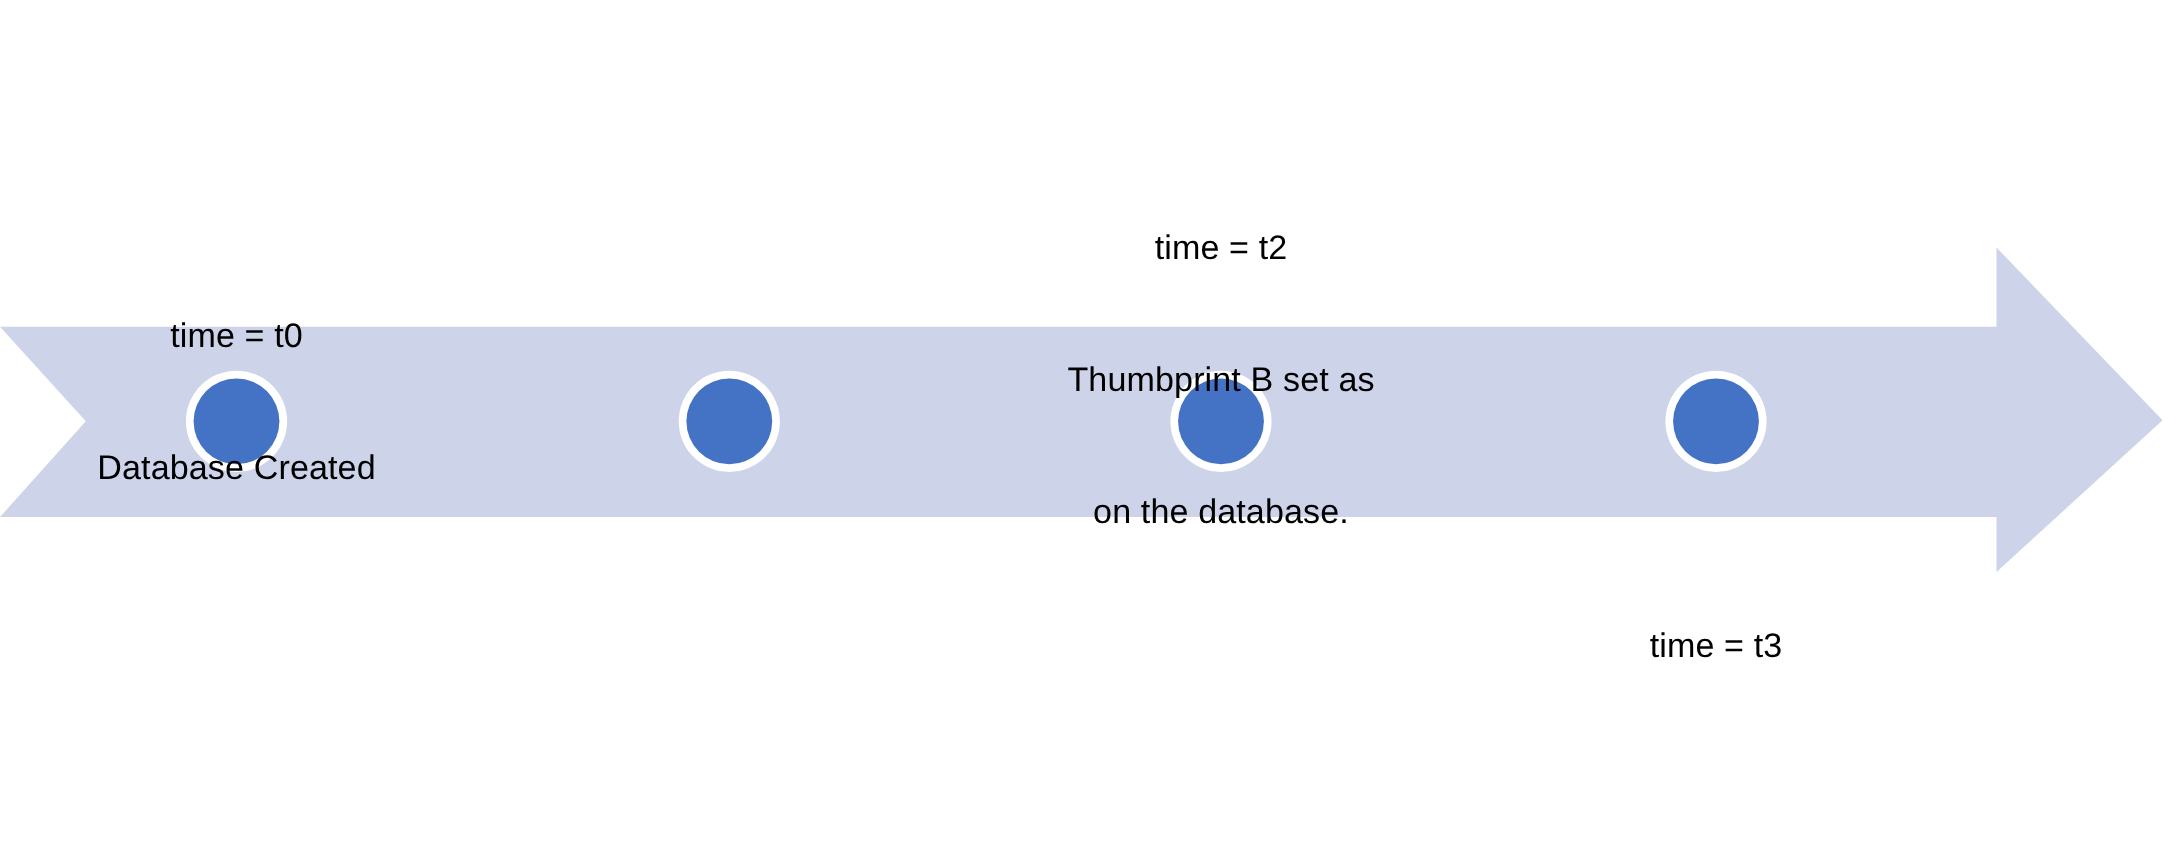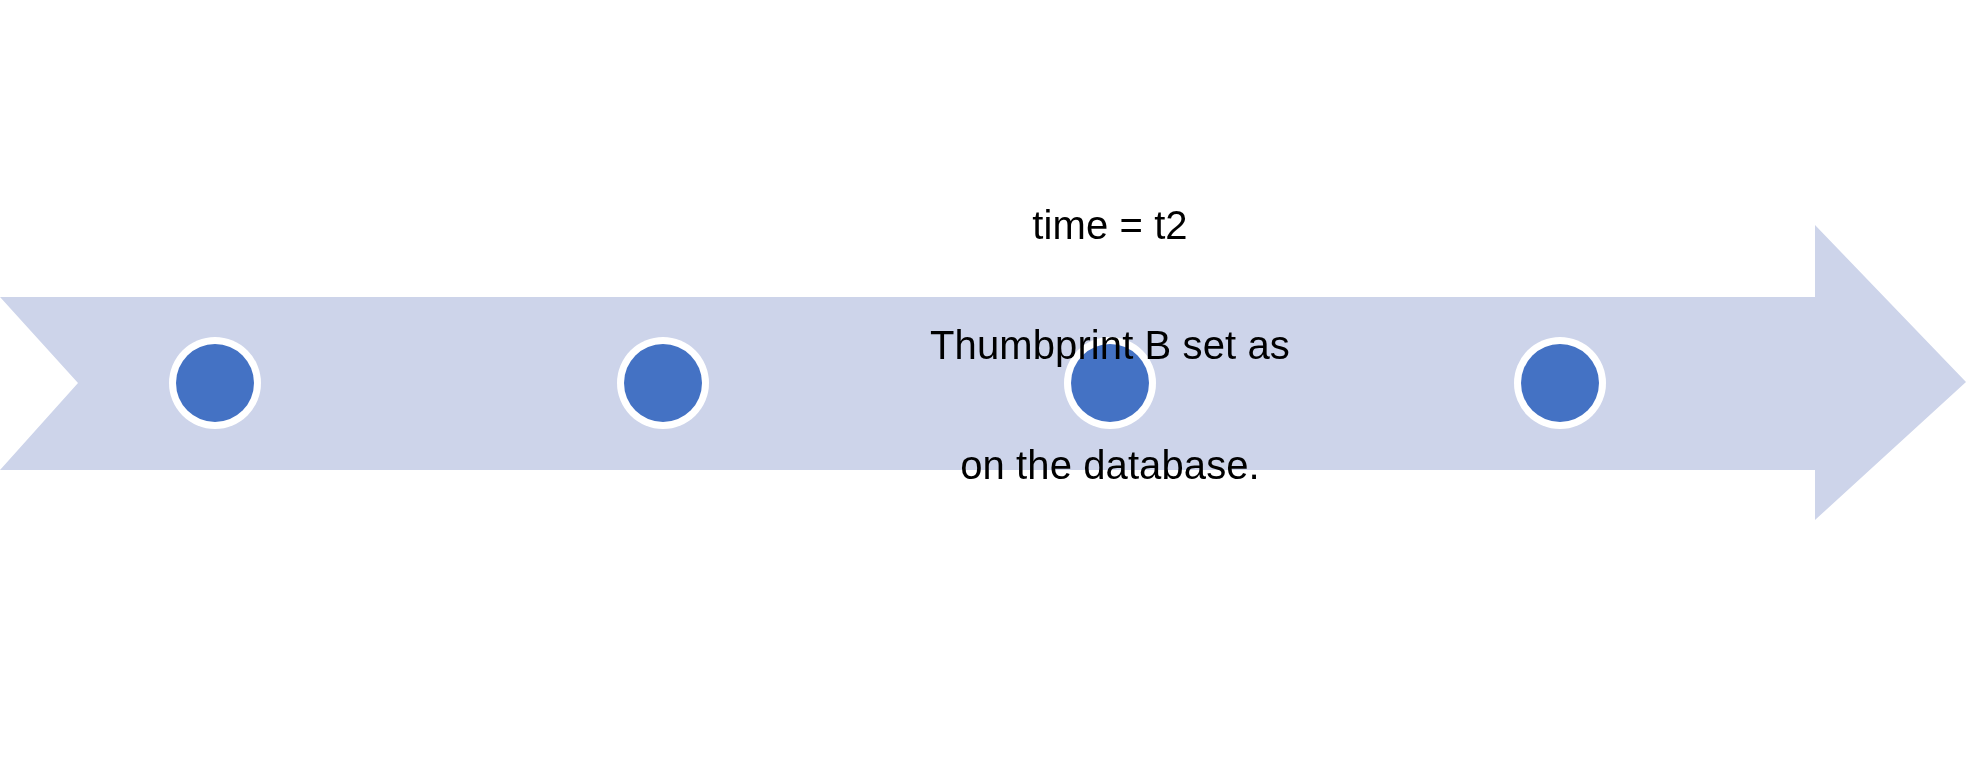--- a/index.html
+++ b/index.html
@@ -35,21 +35,21 @@
     margin-left: -39px;
     margin-top: -39px;
     border-radius: 50%;
     background: #4472C4;
     box-shadow: 0 0 0 7px #ffffff;
   }
   
   .label {
     position: absolute;
     text-align: center;
-    font-size: 40px;
+    font-size: 31px;
     line-height: 40px;
     color: #000000;
     white-space: pre;
     letter-spacing: 0.1px;
   }
   .label .line {
     display: block;
   }
   .label.above {
     transform: translateX(-50%);
@@ -65,31 +65,36 @@
 
   <svg id="arrow-band" viewBox="0 0 1971 772" width="1971" height="772" xmlns="http://www.w3.org/2000/svg" aria-hidden="true">
     <polygon points="0,297 78,297 0,297 1815,297 1815,225 1966,382 1815,520 1815,470 0,470 78,383" fill="#CDD4EA"></polygon>
   </svg>
 
   <div class="marker" style="left: 215px; top: 383px; background: rgb(68, 114, 196); box-shadow: rgb(255, 255, 255) 0px 0px 0px 7px;"></div>
   <div class="marker" style="left: 663px; top: 383px; background: rgb(68, 114, 196); box-shadow: rgb(255, 255, 255) 0px 0px 0px 7px;"></div>
   <div class="marker" style="left: 1110px; top: 383px; background: rgb(68, 114, 196); box-shadow: rgb(255, 255, 255) 0px 0px 0px 7px;"></div>
   <div class="marker" style="left: 1560px; top: 383px; background: rgb(68, 114, 196); box-shadow: rgb(255, 255, 255) 0px 0px 0px 7px;"></div>
 
+  <div class="label above" style="left: 215px; top: 205px; color: rgb(0, 0, 0);">
+    <span class="line">time = t0</span>
+    <span class="line">Database Created</span>
+  </div>
 
   <div class="label below" style="left: 663px; top: 487px; color: rgb(0, 0, 0);">
     
     
   </div>
 
   <div class="label above" style="left: 1110px; top: 125px; color: rgb(0, 0, 0);">
     <span class="line">time = t2</span>
     <span class="line">Thumbprint B set as</span>
     <span class="line">on the database.</span>
   </div>
 
   <div class="label below" style="left: 1560px; top: 487px; color: rgb(0, 0, 0);">
+    <span class="line">time = t3</span>
     
     
     
   </div>
 
 </div>
 
 </body></html>

